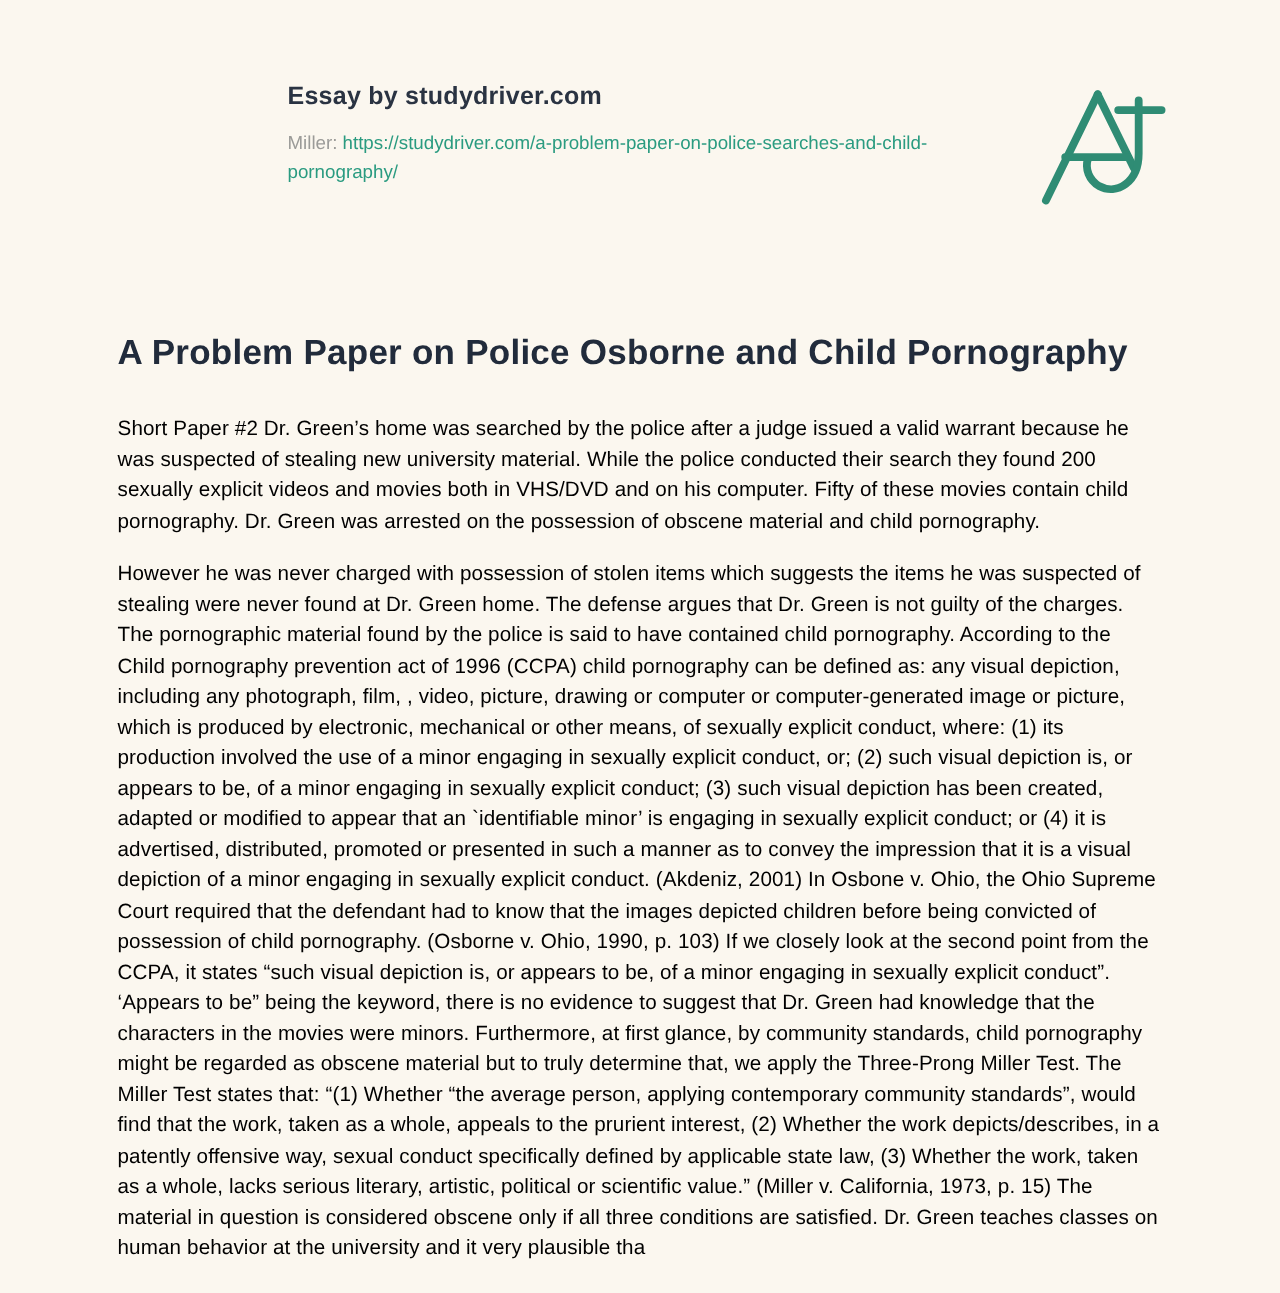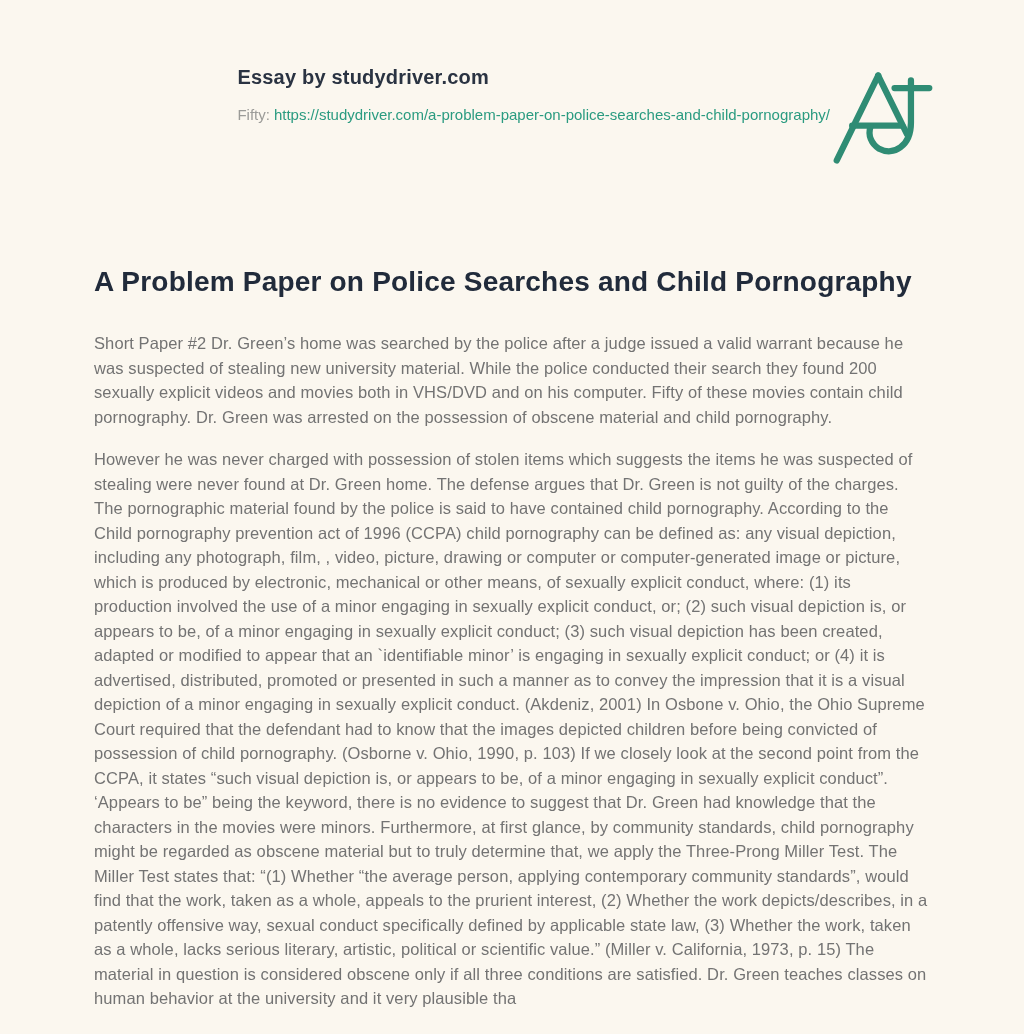--- a/index.html
+++ b/index.html
@@ -65,47 +65,47 @@
     color: #212b3b;
     letter-spacing: 0.2px;
   }
   .article-body {
     margin-top: 30px;
   }
   .para {
     margin: 0 0 18px 0;
     font-size: 16.5px;
     line-height: 24.5px;
-    color: #737373;
+    color: #000000;
     letter-spacing: 0.1px;
   }
 </style>
 </head>
 <body>
 
 <div class="page">
 
   <div class="header">
     <div class="header-left">
       <h2 class="byline">Essay by studydriver.com</h2>
-      <p class="source"><span class="source-label">Fifty:</span><a class="source-link">https://studydriver.com/a-problem-paper-on-police-searches-and-child-pornography/</a></p>
+      <p class="source"><span class="source-label">Miller:</span><a class="source-link">https://studydriver.com/a-problem-paper-on-police-searches-and-child-pornography/</a></p>
     </div>
     <div class="logo">
       <svg width="106" height="98" viewBox="0 0 110 100" fill="none" xmlns="http://www.w3.org/2000/svg">
         <g stroke="#2f8c74" stroke-width="6.5" stroke-linecap="round" stroke-linejoin="round" fill="none">
           <path d="M7 95 L50 7"></path>
           <path d="M50 7 L80 68"></path>
           <path d="M23 59 L75 59"></path>
           <path d="M84 12 L84 56 C84 80 66 91 51 83 C43 78 39 69 42 60"></path>
           <path d="M67 20 L103 20"></path>
         </g>
       </svg>
     </div>
   </div>
 
-  <h1 class="article-title">A Problem Paper on Police Searches and Child Pornography</h1>
+  <h1 class="article-title">A Problem Paper on Police Osborne and Child Pornography</h1>
 
   <div class="article-body">
     <p class="para">Short Paper #2 Dr. Green’s home was searched by the police after a judge issued a valid warrant because he was suspected of stealing new university material. While the police conducted their search they found 200 sexually explicit videos and movies both in VHS/DVD and on his computer. Fifty of these movies contain child pornography. Dr. Green was arrested on the possession of obscene material and child pornography.</p>
     <p class="para">However he was never charged with possession of stolen items which suggests the items he was suspected of stealing were never found at Dr. Green home. The defense argues that Dr. Green is not guilty of the charges. The pornographic material found by the police is said to have contained child pornography. According to the Child pornography prevention act of 1996 (CCPA) child pornography can be defined as: any visual depiction, including any photograph, film, , video, picture, drawing or computer or computer-generated image or picture, which is produced by electronic, mechanical or other means, of sexually explicit conduct, where: (1) its production involved the use of a minor engaging in sexually explicit conduct, or; (2) such visual depiction is, or appears to be, of a minor engaging in sexually explicit conduct; (3) such visual depiction has been created, adapted or modified to appear that an `identifiable minor’ is engaging in sexually explicit conduct; or (4) it is advertised, distributed, promoted or presented in such a manner as to convey the impression that it is a visual depiction of a minor engaging in sexually explicit conduct. (Akdeniz, 2001) In Osbone v. Ohio, the Ohio Supreme Court required that the defendant had to know that the images depicted children before being convicted of possession of child pornography. (Osborne v. Ohio, 1990, p. 103) If we closely look at the second point from the CCPA, it states “such visual depiction is, or appears to be, of a minor engaging in sexually explicit conduct”. ‘Appears to be” being the keyword, there is no evidence to suggest that Dr. Green had knowledge that the characters in the movies were minors. Furthermore, at first glance, by community standards, child pornography might be regarded as obscene material but to truly determine that, we apply the Three-Prong Miller Test. The Miller Test states that: “(1) Whether “the average person, applying contemporary community standards”, would find that the work, taken as a whole, appeals to the prurient interest, (2) Whether the work depicts/describes, in a patently offensive way, sexual conduct specifically defined by applicable state law, (3) Whether the work, taken as a whole, lacks serious literary, artistic, political or scientific value.” (Miller v. California, 1973, p. 15) The material in question is considered obscene only if all three conditions are satisfied. Dr. Green teaches classes on human behavior at the university and it very plausible tha</p>
   </div>
 
 </div>
 
 </body></html>

